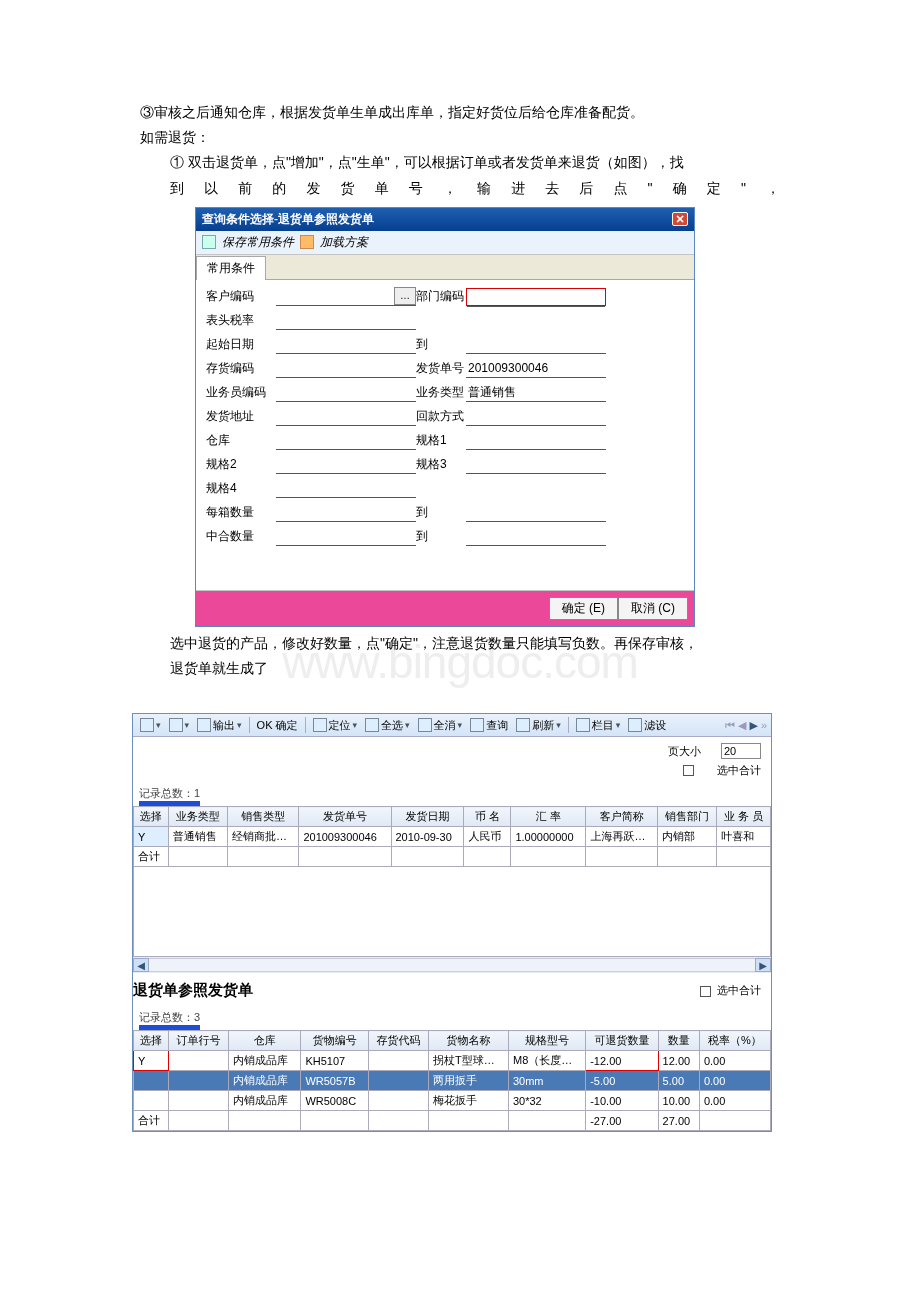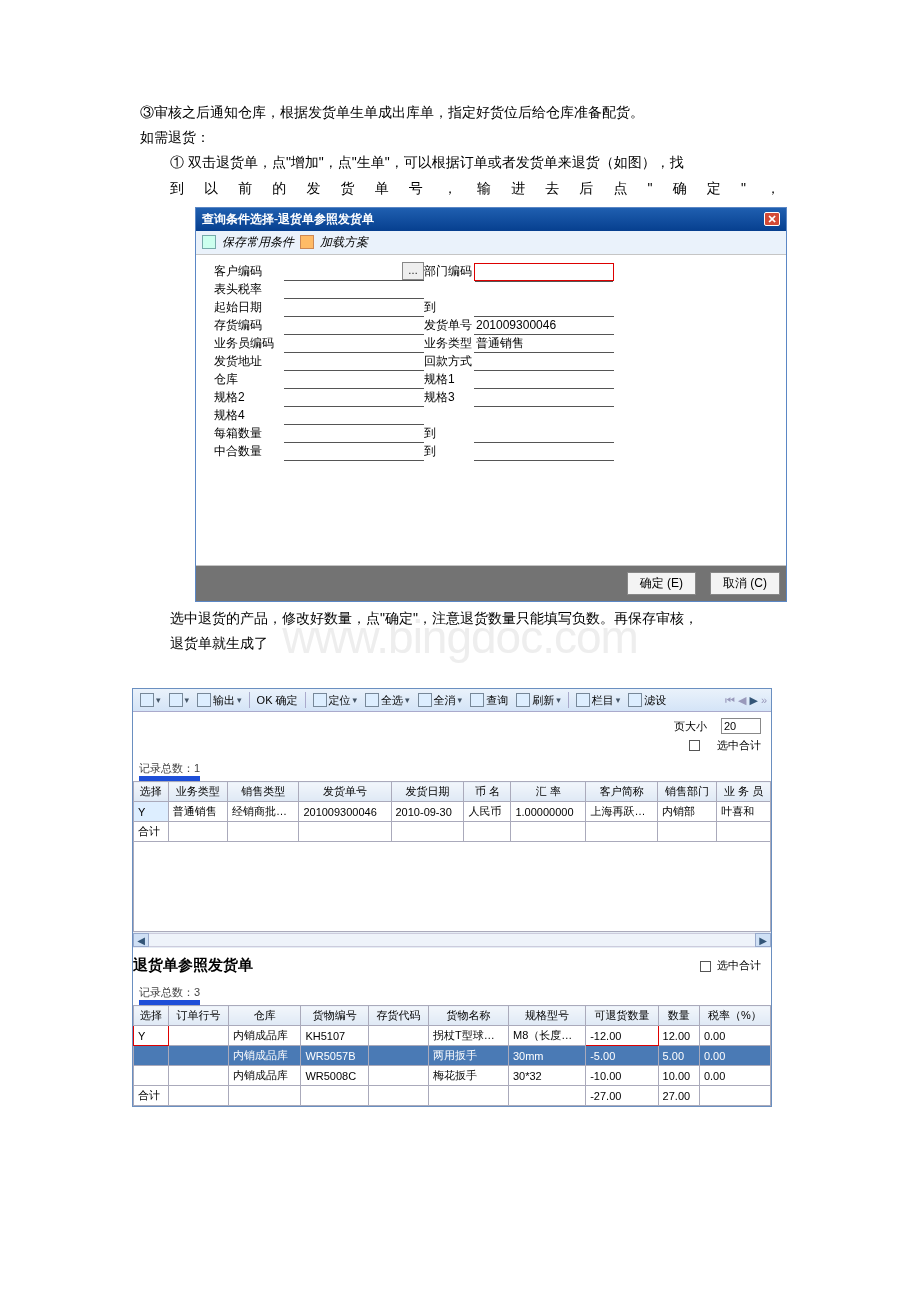--- a/index.html
+++ b/index.html
@@ -13,21 +13,21 @@
   }
   .doc-text { line-height: 1.8; color: #000; }
   .doc-text p { margin: 0; }
   .bold { font-weight: normal; }
   .indent { padding-left: 30px; }
   .justify-spread { text-align: justify; text-align-last: justify; }
 
   
   .dialog {
     margin: 6px 0 0 55px;
-    width: 592px;
+    width: 500px;
     border: 1px solid #5b87c5;
     background: #ece9d8;
     font-size: 12px;
   }
   .dialog-title {
     background: linear-gradient(#1f5fb0, #063f8f);
     color: #fff;
     padding: 3px 6px;
     font-size: 12px;
     display: flex;
@@ -71,22 +71,22 @@
     position: relative; top: 1px;
   }
   .form-area {
     background: #fff;
     padding: 8px 10px 0 10px;
     height: 310px;
   }
   .form-grid {
     display: grid;
     grid-template-columns: 70px 140px 50px 140px;
+    row-gap: 6px;
     align-items: center;
-    margin-left: 8px;
   }
   .lbl { font-size: 12px; color: #000; white-space: nowrap; }
   .inp {
     border: none;
     border-bottom: 1px solid #555;
     height: 18px;
     width: 100%;
     font-size: 12px;
     padding: 0 2px;
     background: transparent;
@@ -94,25 +94,24 @@
   .inp-wrap { position: relative; }
   .lookup-btn {
     position: absolute; right: 0; top: -1px;
     width: 22px; height: 18px;
     border: 1px solid #888; background: #eee;
     display:flex; align-items:center; justify-content:center;
     font-size: 10px;
   }
   .red-box { border: 1.5px solid #d00; }
   .dlg-buttons {
-    background: #737373;
+    background: #ec4899;
     padding: 6px;
     display: flex;
     justify-content: flex-end;
-    gap: 14px;
     border-top: 1px solid #c5c5c5;
     align-items: flex-end;
   }
   .win-btn {
     border: 1px solid #888;
     background: #f4f4f4;
     padding: 2px 12px;
     font-size: 12px;
   }
 
@@ -151,21 +150,21 @@
   }
   .mitem { display:flex; align-items:center; gap:2px; padding: 0 3px; color:#000; white-space:nowrap; }
   .mitem .caret { font-size:9px; color:#456; }
   .sep { width:1px; height:16px; background:#aac; margin:0 2px; }
   .nav-arrows { margin-left:auto; display:flex; gap:3px; align-items:center; color:#99b; }
   .nav-arrows .on { color:#357; }
 
   .pgrow {
     display:flex; justify-content:flex-end; align-items:center;
     padding: 6px 10px 2px;
-    gap: 14px;
+    gap: 20px;
   }
   .pginput { width:40px; height:16px; border:1px solid #888; font-size:11px; padding:0 2px; }
   .chk { display:inline-block; width:11px; height:11px; border:1px solid #555; background:#fff; margin-right:3px; vertical-align:middle; }
 
   .recrow { display:flex; align-items:flex-end; padding: 6px 0 0 6px; font-size:11px; color:#444; }
   .recrow .underline { border-bottom:5px solid #1d4ed8; }
 
   table.grid {
     width: 100%;
     border-collapse: collapse;
@@ -224,20 +223,23 @@
 <div class="dialog">
   <div class="dialog-title">
     <span>查询条件选择-退货单参照发货单</span>
     <span class="close-x">✕</span>
   </div>
   <div class="toolbar">
     <span class="tb-ico"></span>
     <span>保存常用条件</span>
     <span class="tb-ico orange"></span>
     <span>加载方案</span>
+  </div>
+  <div class="tab-row">
+    <div class="tab">常用条件</div>
   </div>
   <div class="form-area">
     <div class="form-grid">
       <span class="lbl">客户编码</span>
       <span class="inp-wrap"><input class="inp" style=""><span class="lookup-btn">…</span></span>
       <span class="lbl">部门编码</span>
       <span class="inp-wrap red-box" style="height:18px;"><input class="inp" style="border-bottom: 1px solid rgb(85, 85, 85);"></span>
 
       <span class="lbl">表头税率</span>
       <span class="inp-wrap"><input class="inp" style=""></span>

